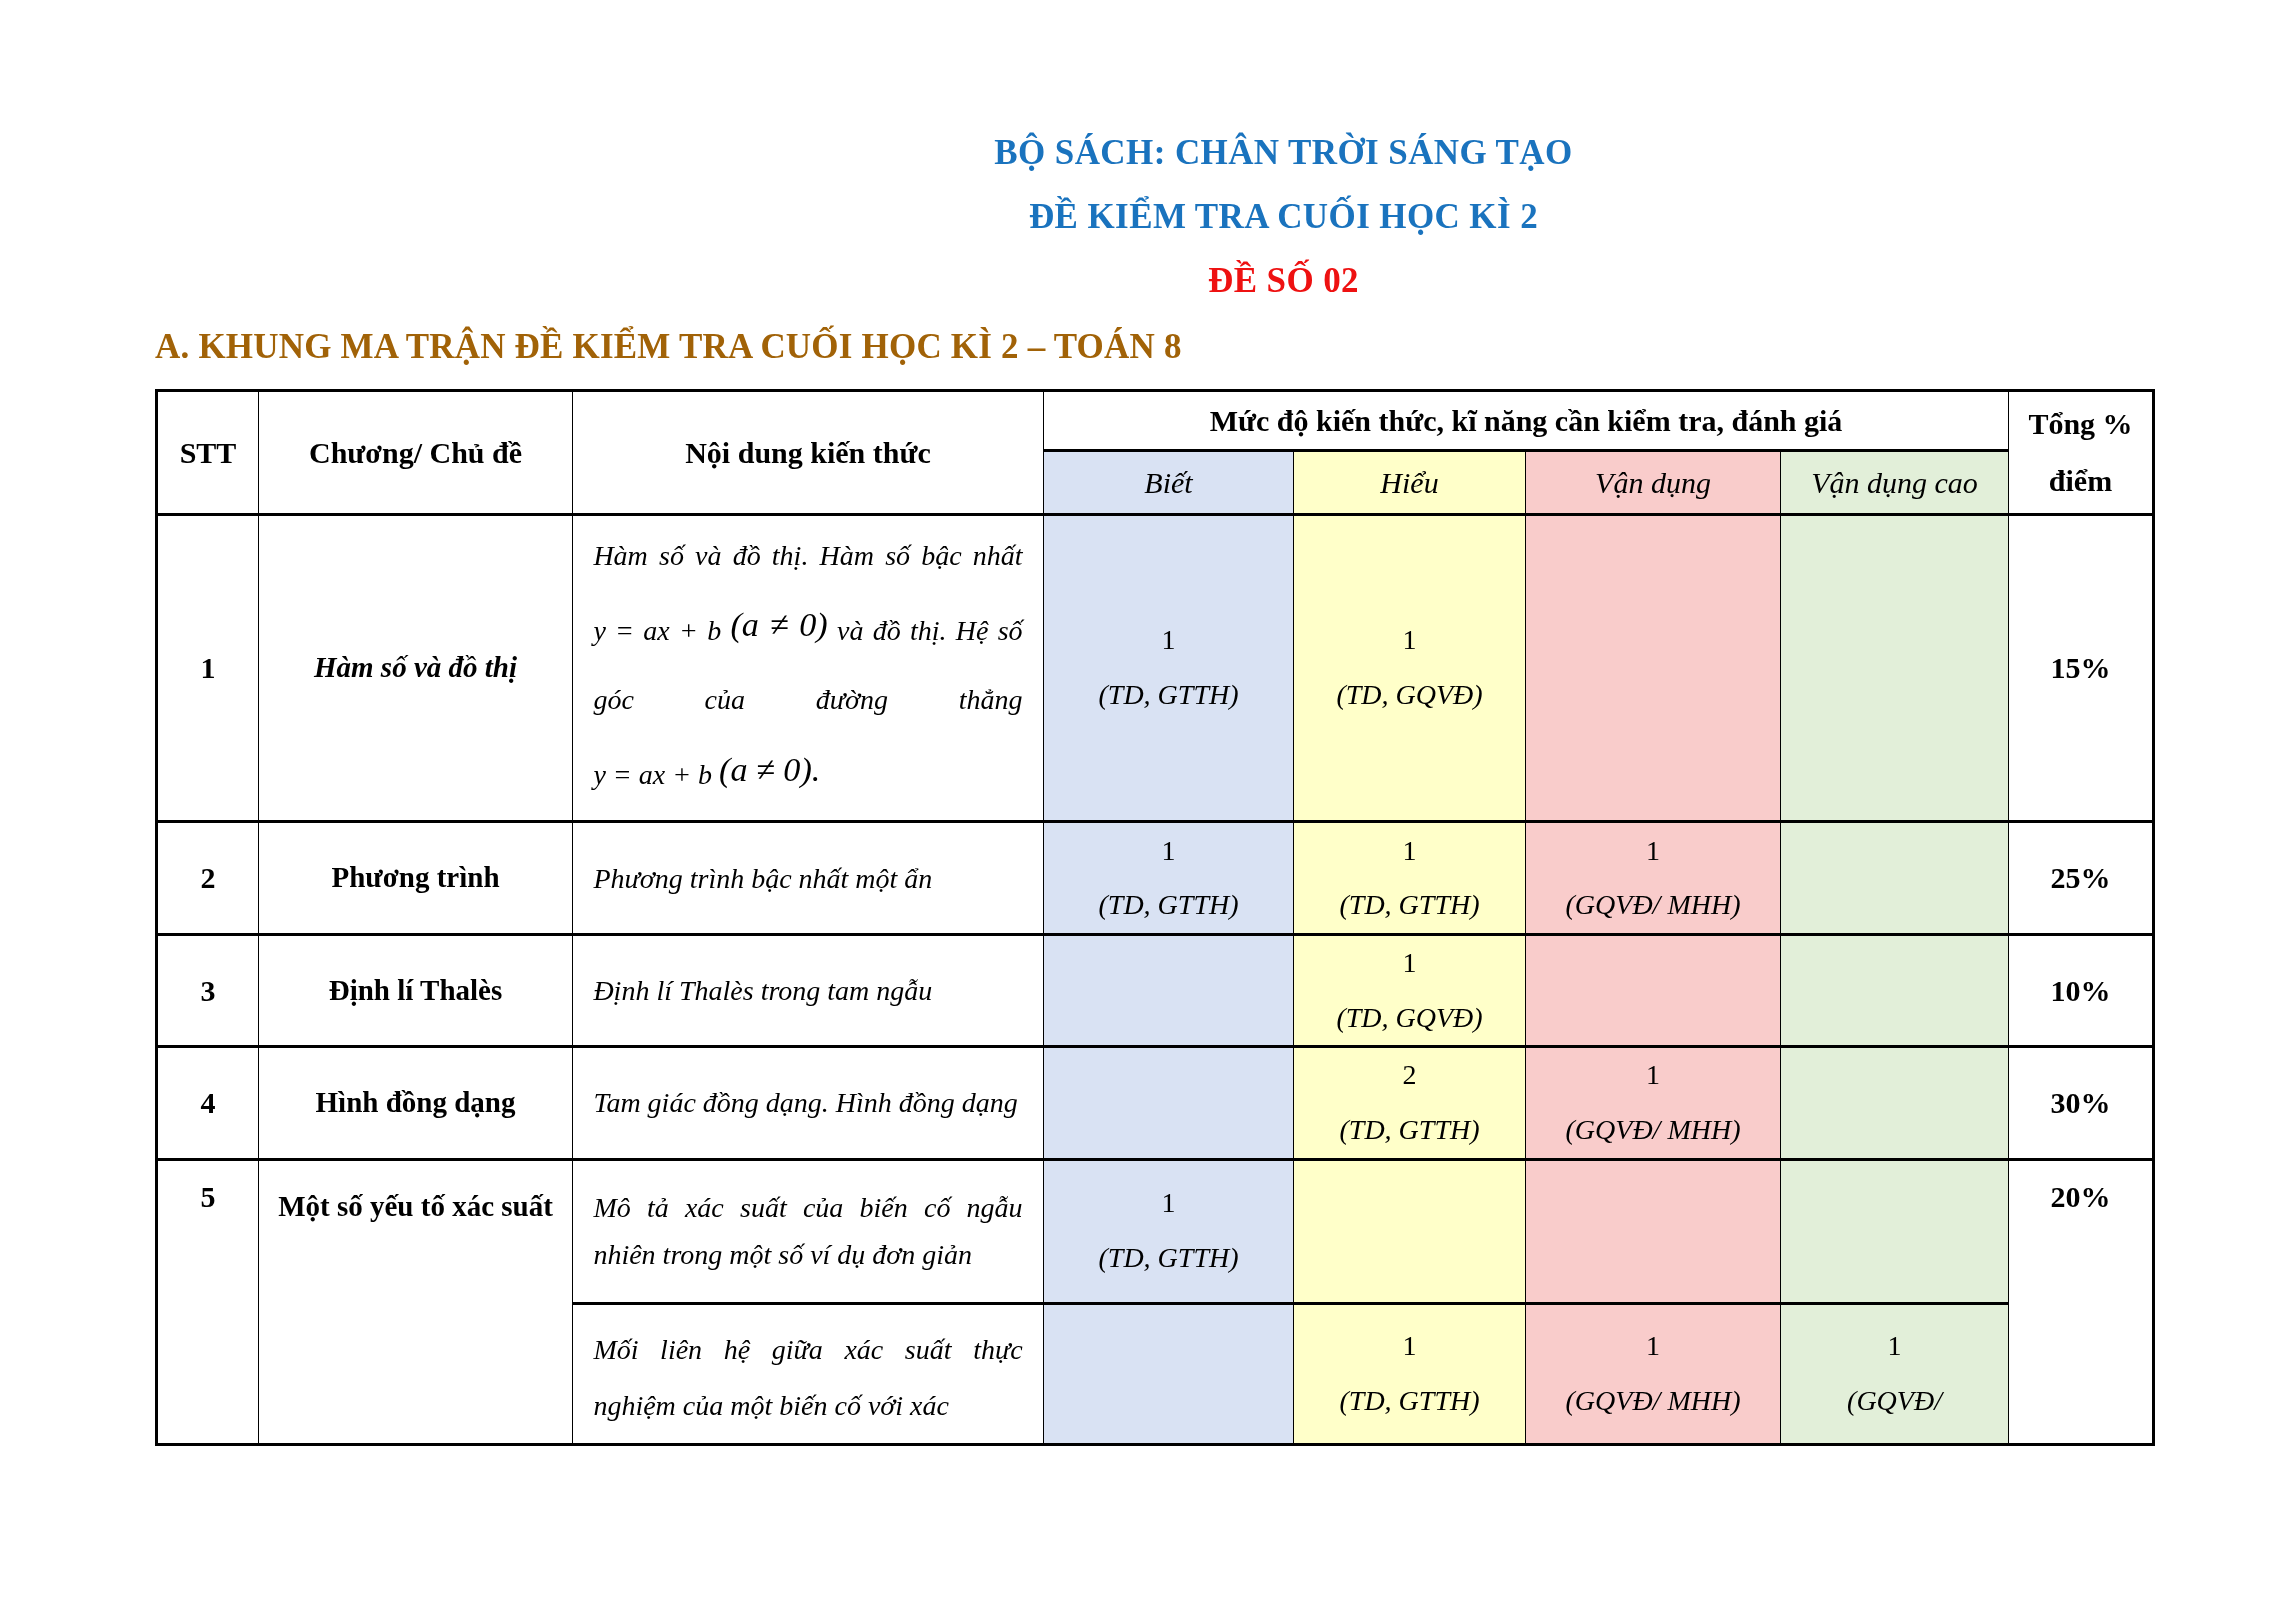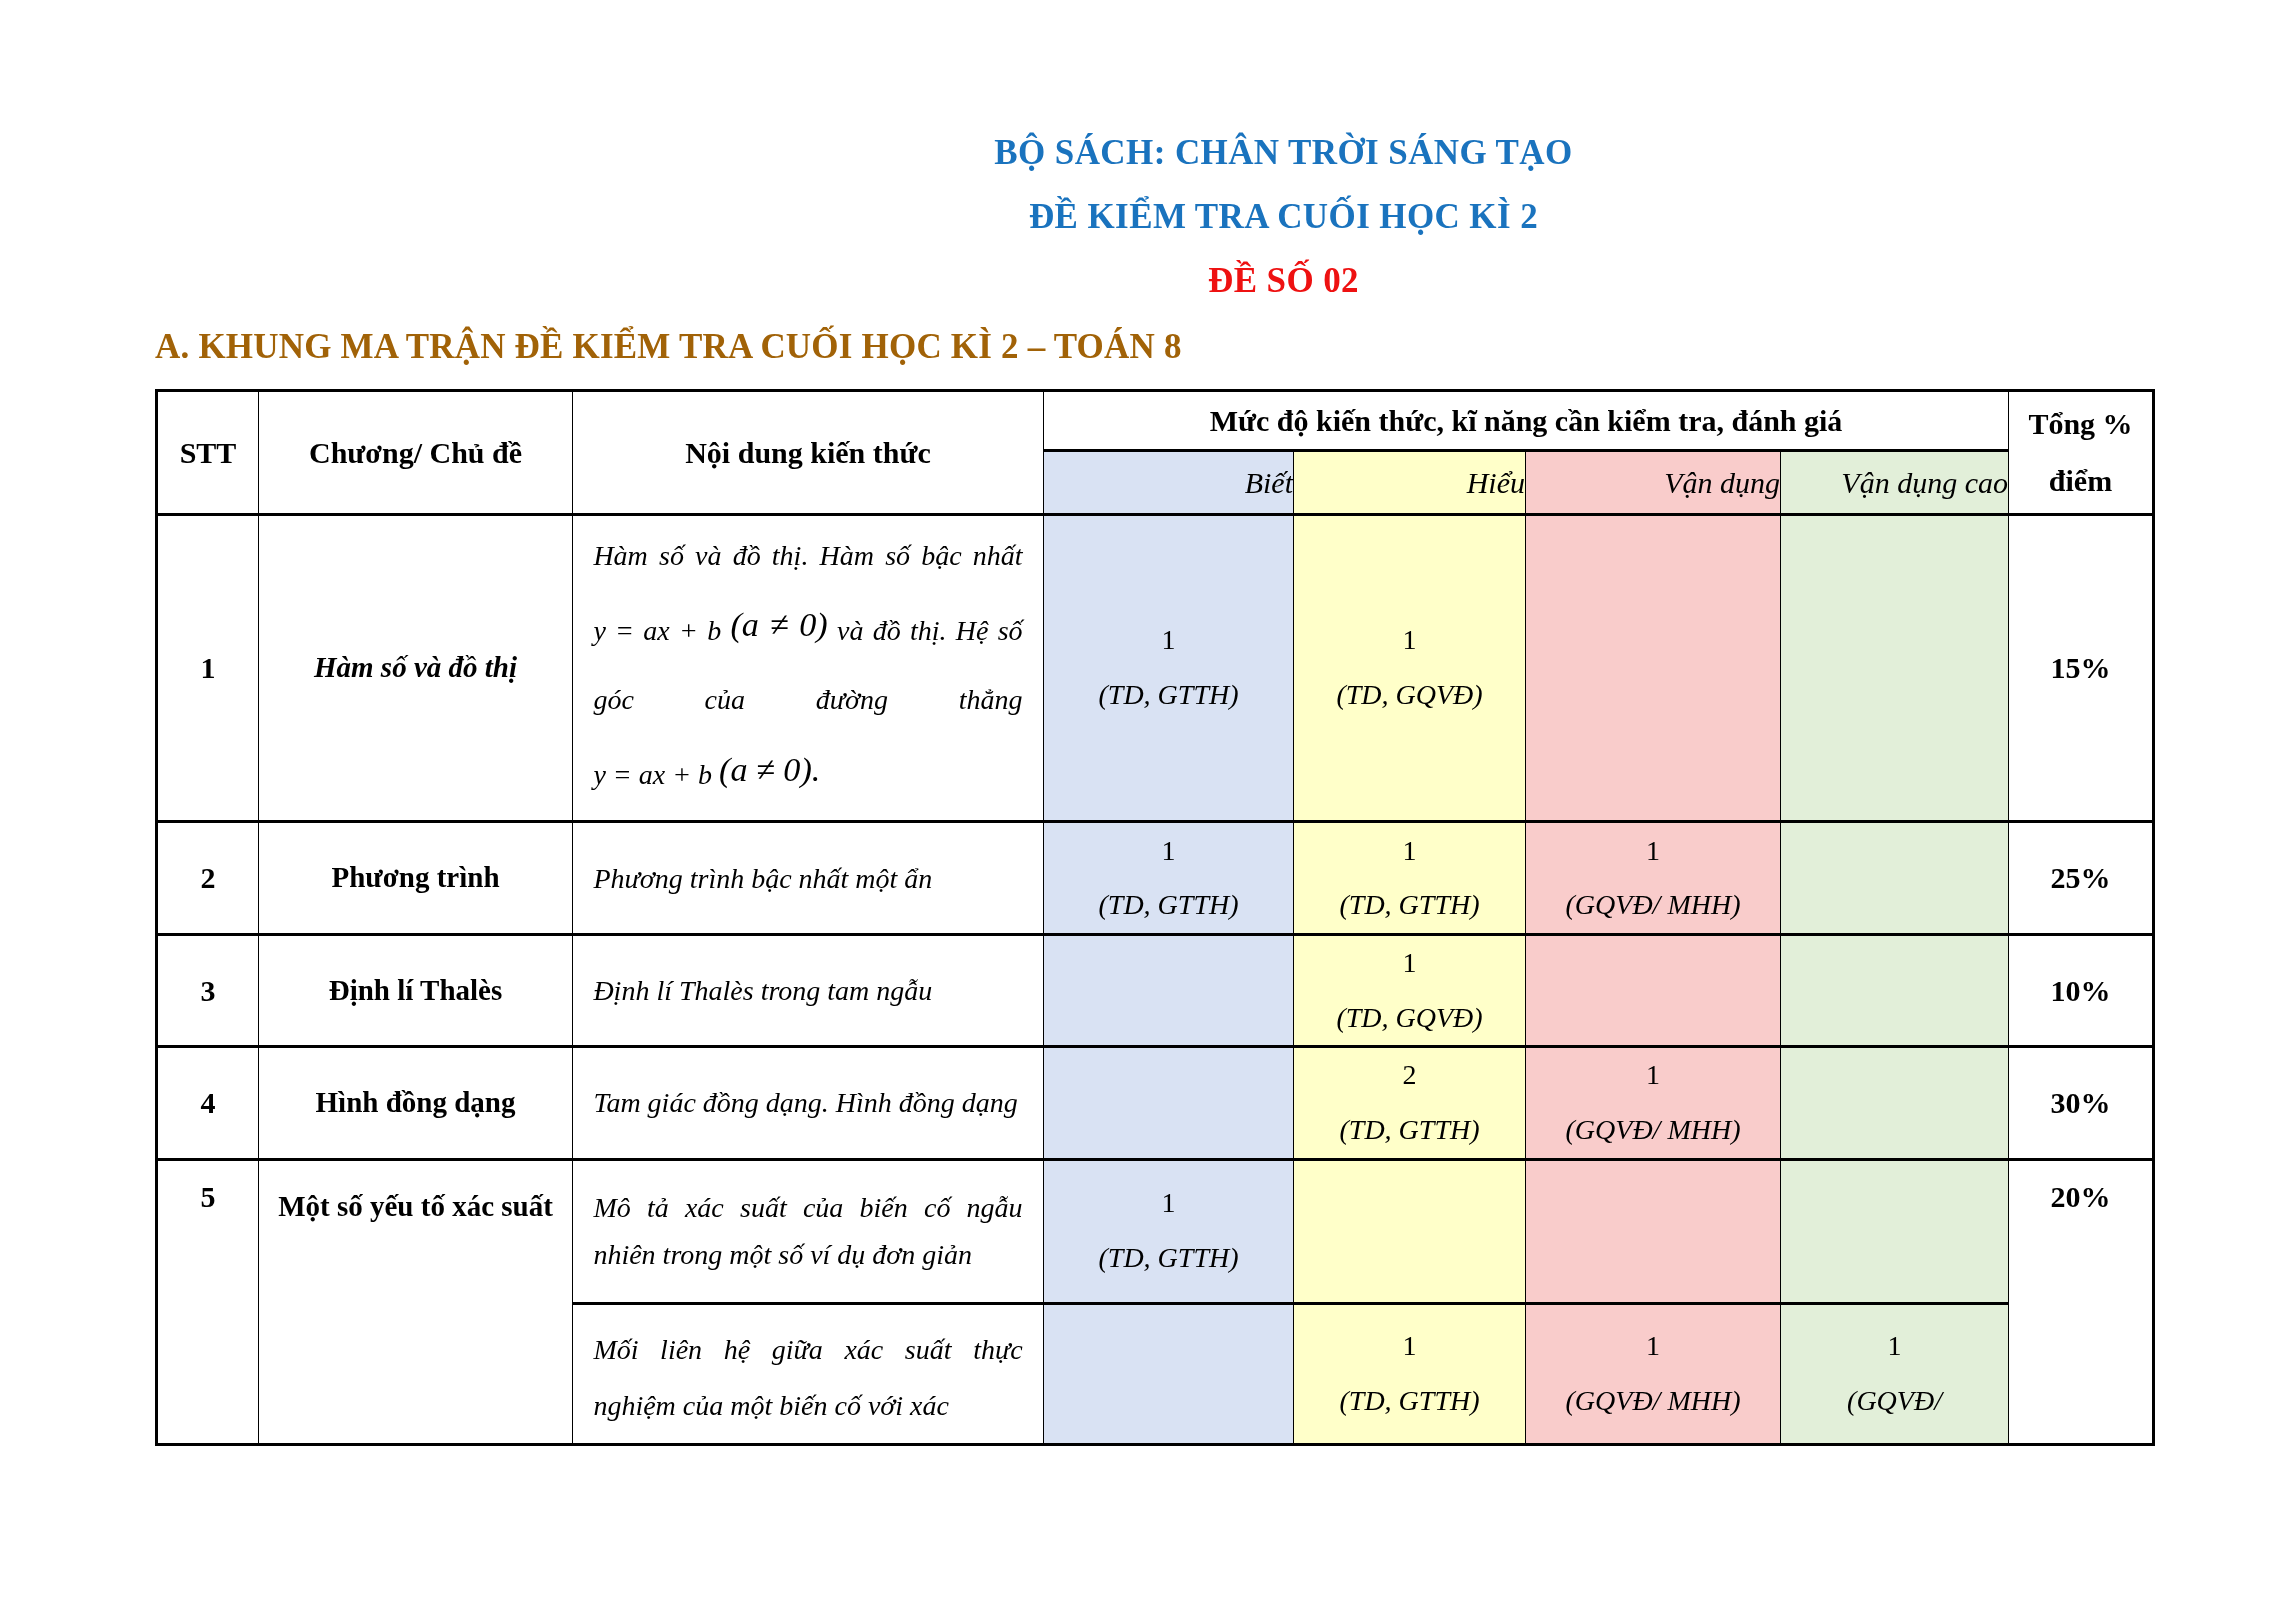--- a/index.html
+++ b/index.html
@@ -64,21 +64,20 @@
   tr.row3 { height: 112px; }
   tr.row4 { height: 112px; }
   tr.row5a { height: 144px; }
   tr.row5b { height: 119px; }
   tr.row5b td { border-top-width: 2.4px; }
 
   th.level-sub {
     font-weight: normal;
     font-style: italic;
     font-size: 30px;
-    text-align: right;
   }
   th.total-col > div { line-height: 1; }
   th.total-col .tgap { height: 27px; }
 
   .bg-biet { background: #d9e2f3; }
   .bg-hieu { background: #ffffc9; }
   .bg-vd   { background: #f9cccb; }
   .bg-vdc  { background: #e2efd9; }
 
   td.stt-cell { font-size: 30px; font-weight: bold; }

